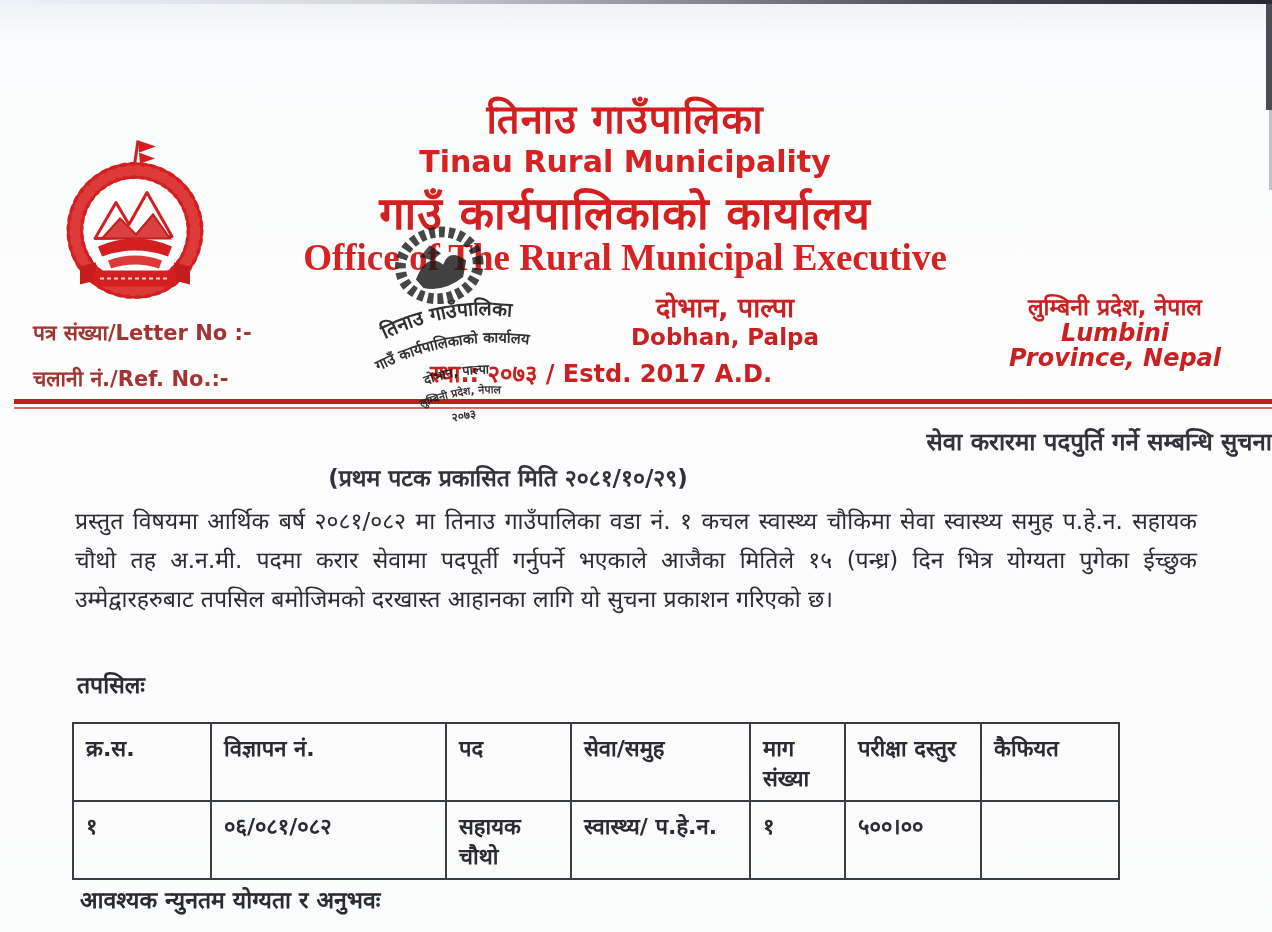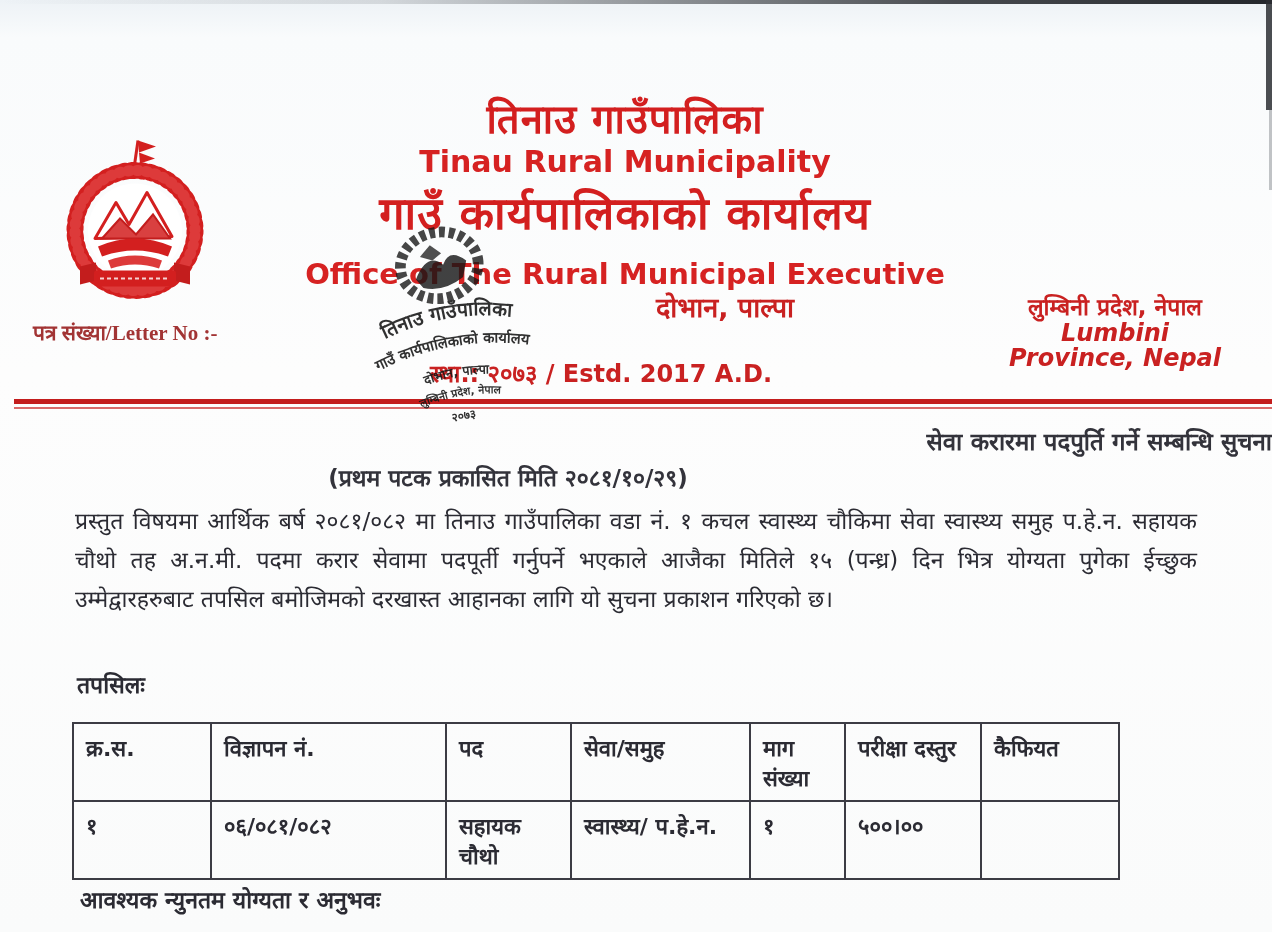--- a/index.html
+++ b/index.html
@@ -12,31 +12,31 @@
     background:linear-gradient(90deg,rgba(60,63,68,0) 0%,rgba(60,63,68,.15) 30%,rgba(42,45,50,.85) 75%,#24272c 100%);}
   .edge-right{position:absolute;right:0;top:0;width:6px;height:110px;background:#2b2e33;opacity:.85;}
   .edge-right2{position:absolute;right:0;top:110px;width:3px;height:80px;background:#6a6e74;opacity:.4;}
 
   
   .logo{position:absolute;left:50px;top:132px;width:170px;height:175px;}
   .center-head{position:absolute;left:295px;top:96px;width:660px;text-align:center;}
   .np-title{font-size:40px;font-weight:700;color:#d31f1f;line-height:46px;letter-spacing:1px;}
   .en-title{font-size:30px;font-weight:700;color:#d62222;line-height:36px;margin-top:2px;}
   .np-office{font-size:45px;font-weight:700;color:#d31f1f;line-height:52px;margin-top:8px;letter-spacing:1px;}
-  .en-office{font-size:29px;font-weight:700;color:#d62222;line-height:36px;margin-top:16px;}
+  .en-office{font-size:37px;font-weight:700;color:#d62222;line-height:36px;margin-top:0;font-family:Liberation Serif, serif;}
   .place-block{position:absolute;left:560px;top:292px;width:330px;text-align:center;color:#c92121;}
   .place-np{font-size:27px;font-weight:700;line-height:31px;}
   .place-en{font-size:23px;font-weight:700;line-height:28px;}
   .estd-line{position:absolute;left:430px;top:356px;width:420px;text-align:left;
     font-size:24px;font-weight:700;color:#c92121;}
   .province-block{position:absolute;left:995px;top:293px;width:240px;text-align:center;color:#c92121;}
   .prov-np{font-size:23px;font-weight:700;line-height:28px;}
   .prov-en{font-size:24px;font-weight:700;font-style:italic;line-height:25px;}
   .ref-block{position:absolute;left:33px;top:318px;color:#a23434;font-weight:700;font-size:21px;}
-  .ref-block div{margin-bottom:18px;font-family:Liberation Serif, serif;}
+  .ref-block div{margin-bottom:18px;}
 
   .stamp{position:absolute;left:322px;top:218px;width:250px;height:205px;
     transform:rotate(-10deg);opacity:.88;z-index:5;}
 
   
   .rule{position:absolute;left:14px;right:0;top:399px;}
   .rule .r1{height:5px;background:#c31d1d;}
   .rule .r2{height:2px;background:#d96a6a;margin-top:3px;}
 
   
@@ -90,31 +90,33 @@
 
   <div class="center-head">
     <div class="np-title">तिनाउ गाउँपालिका</div>
     <div class="en-title">Tinau Rural Municipality</div>
     <div class="np-office">गाउँ कार्यपालिकाको कार्यालय</div>
     <div class="en-office">Office of The Rural Municipal Executive</div>
   </div>
 
   <div class="place-block">
     <div class="place-np">दोभान, पाल्पा</div>
+    <div class="place-en">Dobhan, Palpa</div>
   </div>
 
   <div class="estd-line">स्था.: २०७३ / Estd. 2017 A.D.</div>
 
   <div class="province-block">
     <div class="prov-np">लुम्बिनी प्रदेश, नेपाल</div>
     <div class="prov-en">Lumbini Province, Nepal</div>
   </div>
 
   <div class="ref-block">
     <div>पत्र संख्या/Letter No :-</div>
+    <div>चलानी नं./Ref. No.:-</div>
   </div>
 
   <svg class="stamp" viewBox="0 0 240 210">
     <defs>
       <path id="arc1" d="M28 122 Q120 84 212 122" fill="none"></path>
       <path id="arc2" d="M18 152 Q120 112 222 152" fill="none"></path>
       <path id="arc3" d="M52 176 Q120 150 188 176" fill="none"></path>
       <path id="arc4" d="M56 195 Q120 172 184 195" fill="none"></path>
     </defs>
 

